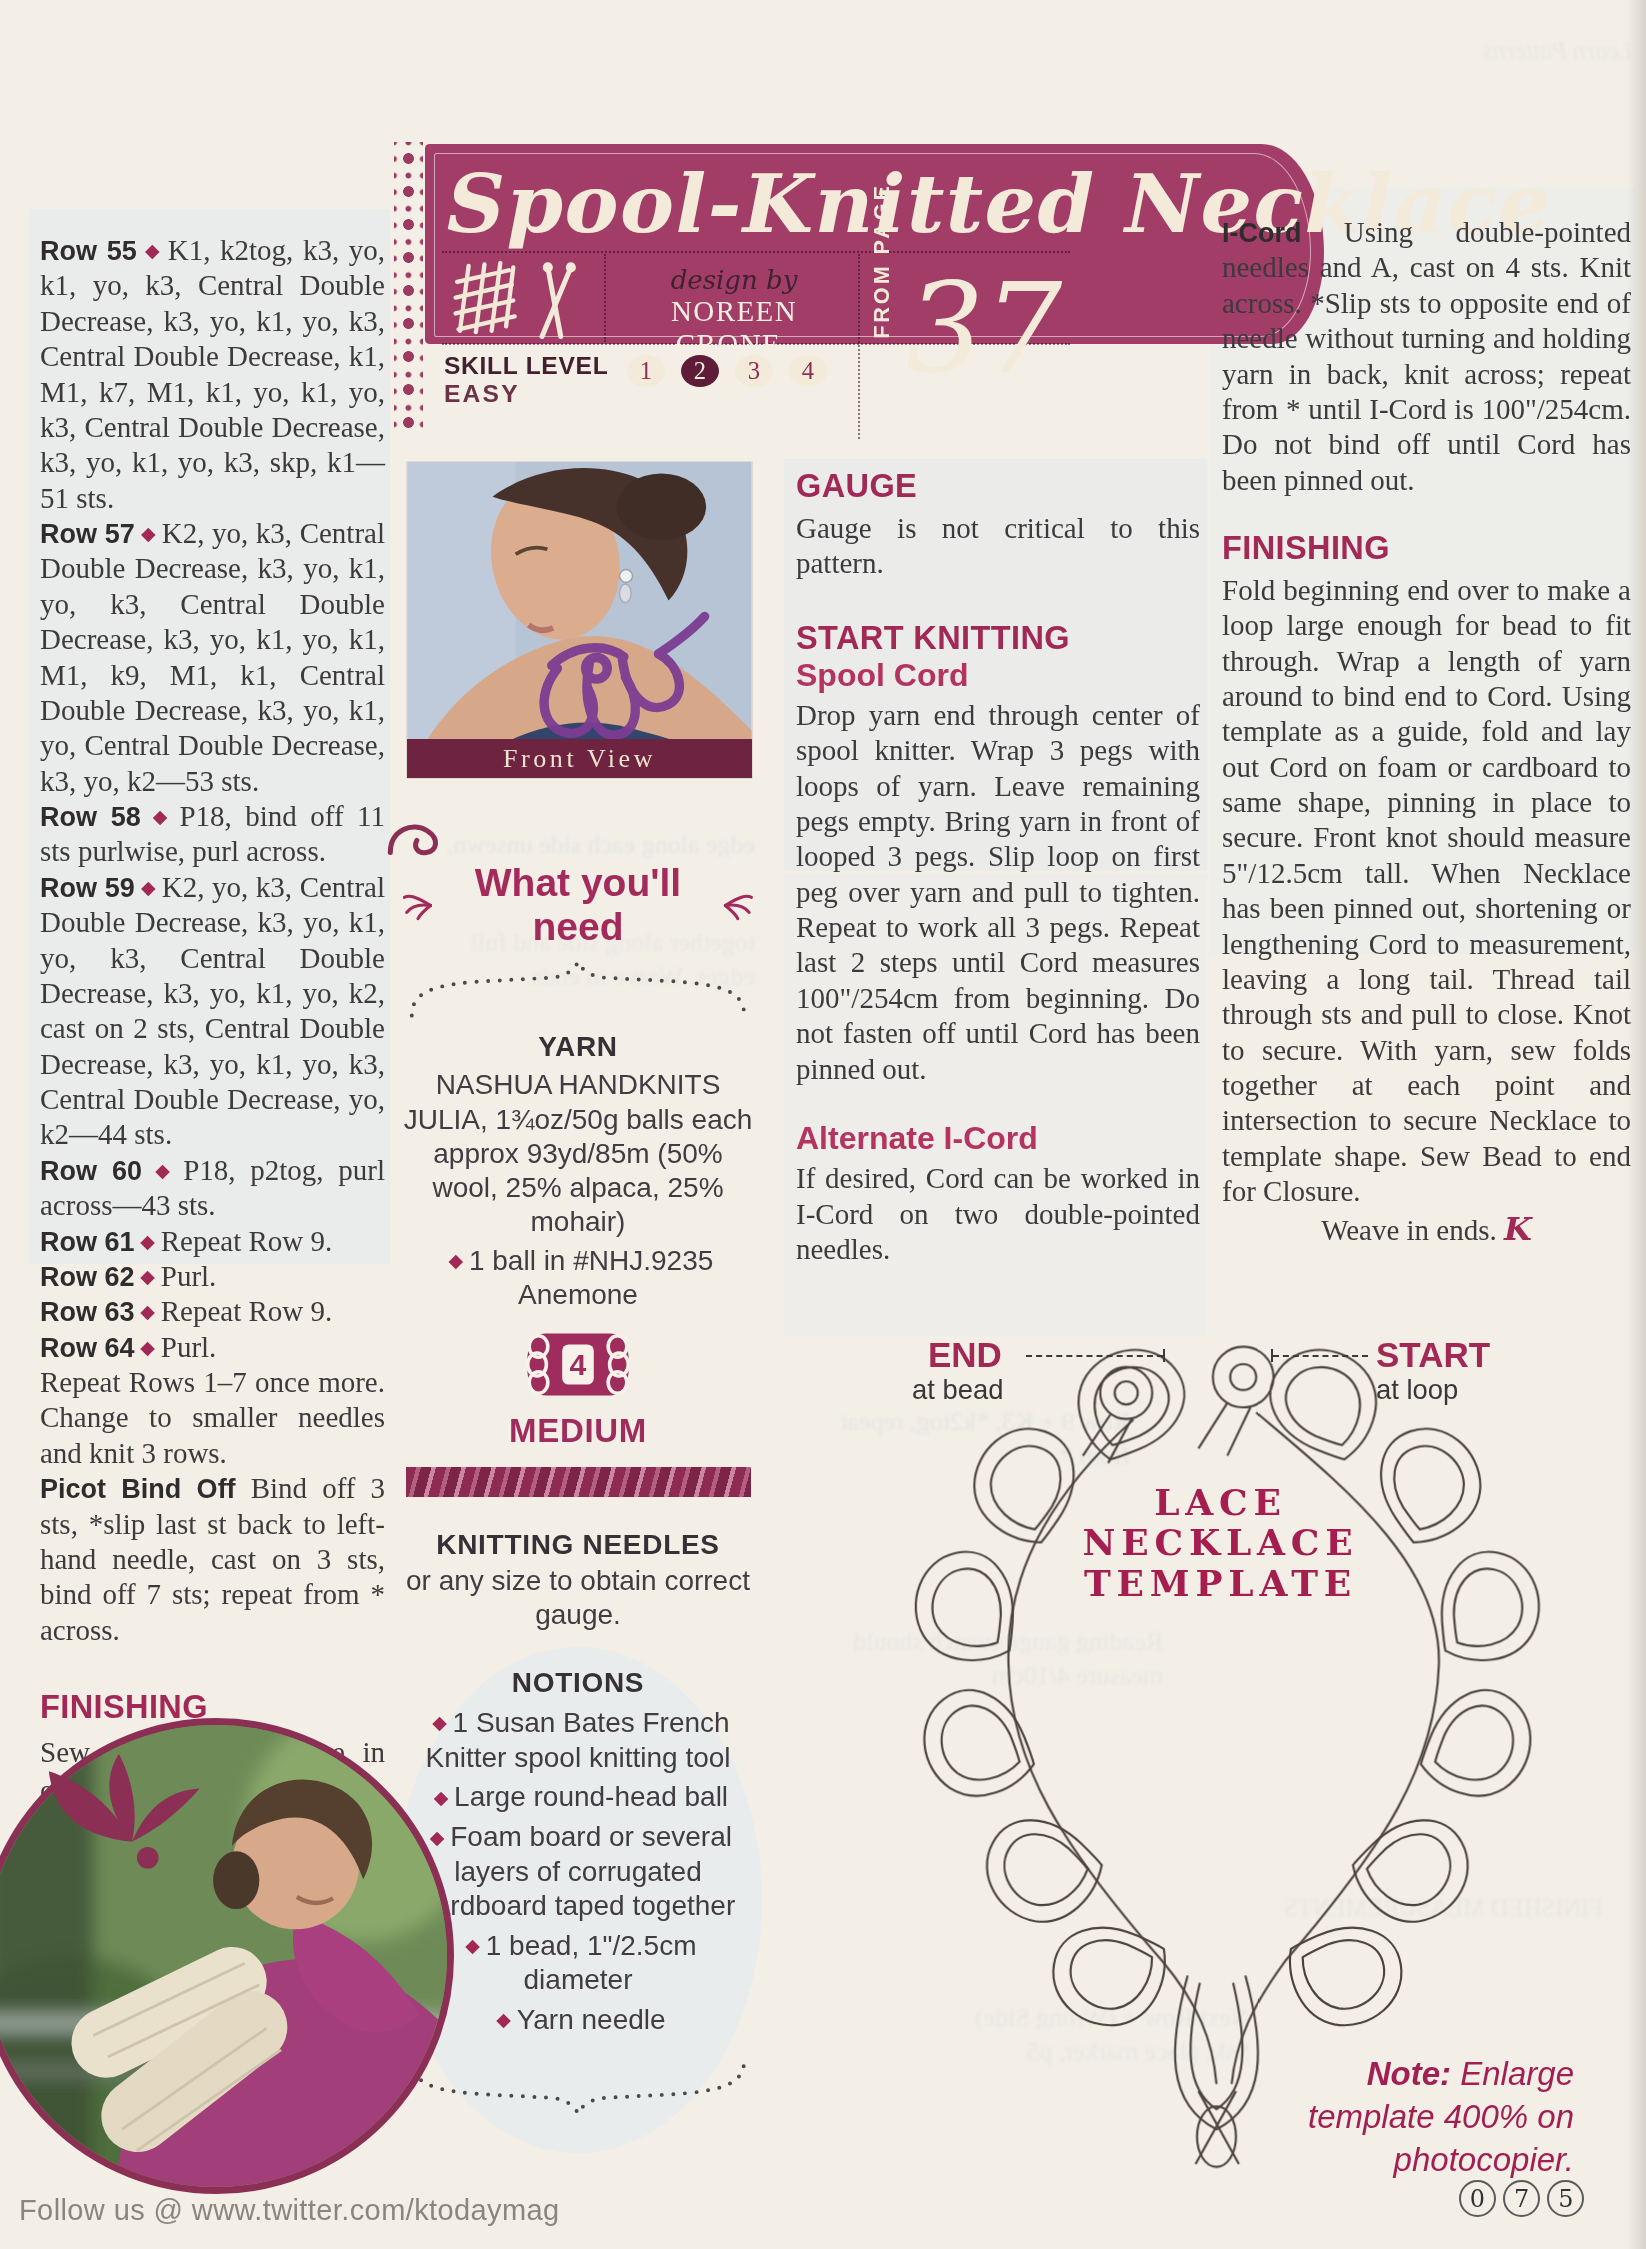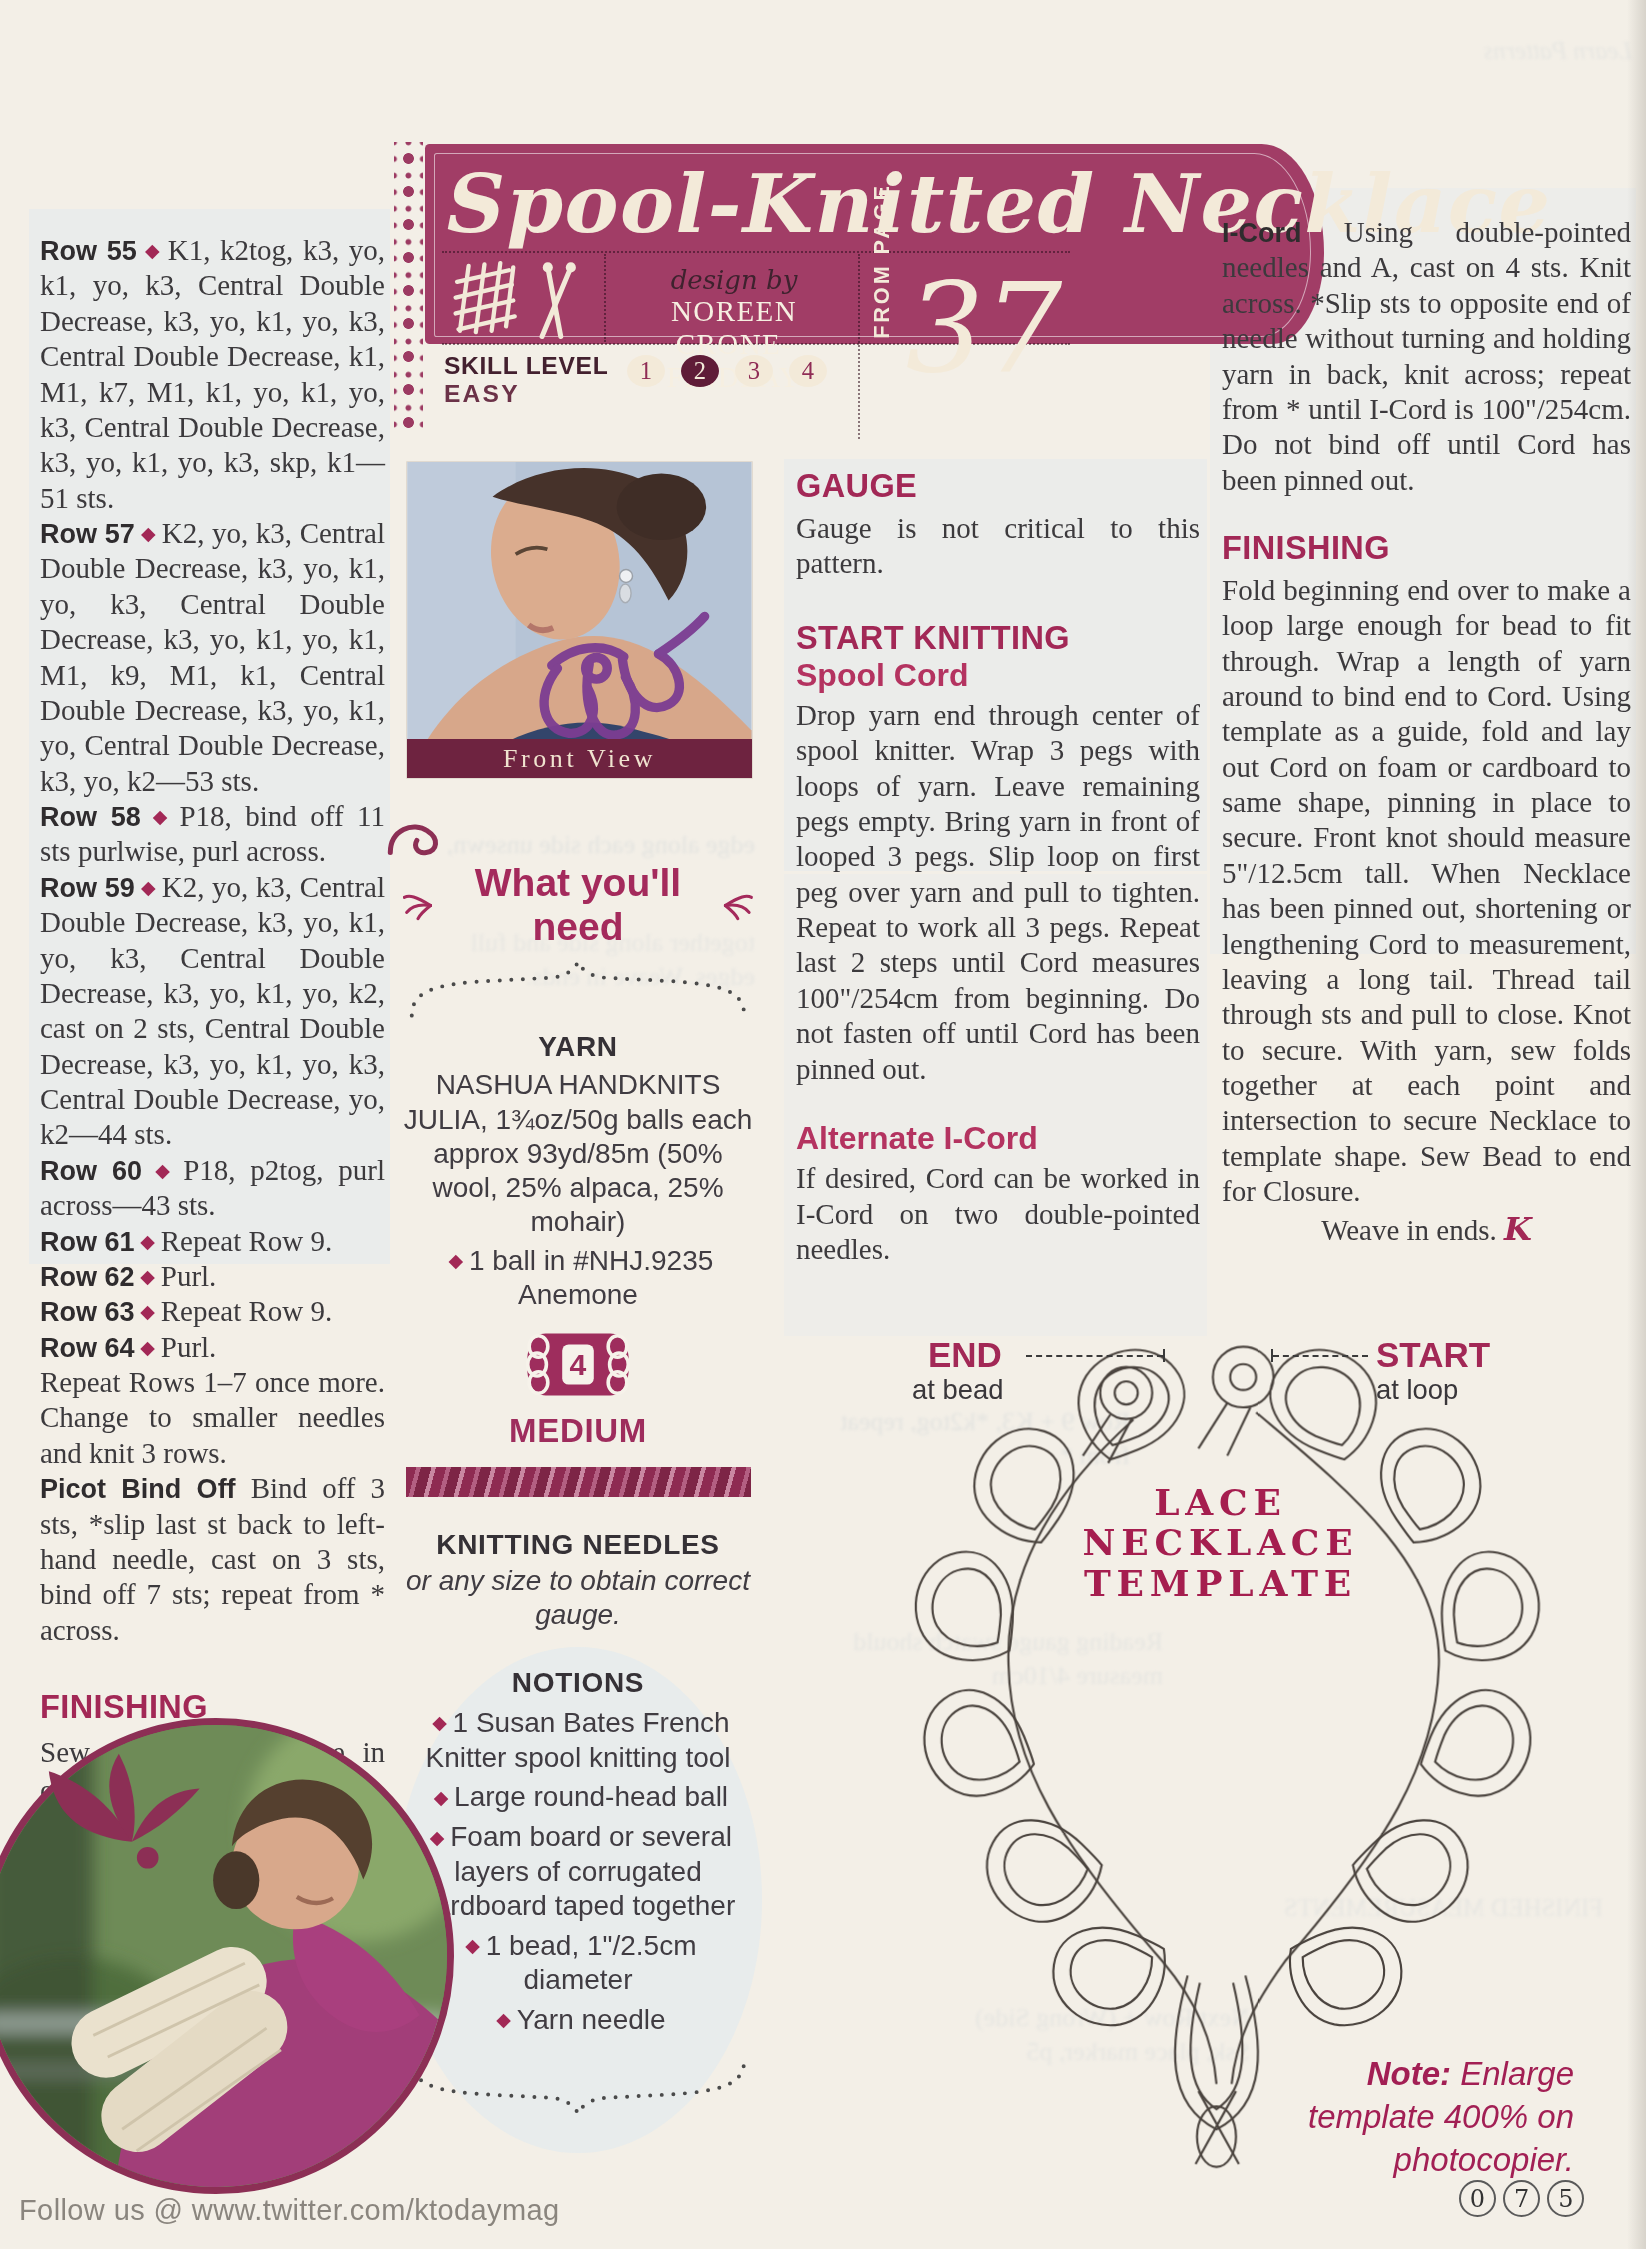--- a/index.html
+++ b/index.html
@@ -56,21 +56,21 @@
   #photo-fig{position:absolute;left:407px;top:462px;width:345px;height:316px;box-shadow:0 0 0 0.7px #d8d2c6;}
   #photo-fig svg{display:block;}
   .photo-cap{position:absolute;left:0;bottom:0;width:100%;height:39px;background:#6e2340;
     display:flex;align-items:center;justify-content:center;color:#f0e3cf;
     font-family:"Liberation Serif",serif;font-size:26px;letter-spacing:3.6px;}
   
   #needs-col{position:absolute;left:403px;top:861px;width:350px;text-align:center;color:#403c42;}
   .needs-head{font-size:39px;font-weight:bold;color:#a42a5c;display:flex;align-items:center;justify-content:center;gap:11.6px;}
   .needs-text{font-size:28px;line-height:1.22;}
   .sub-h{font-size:28px;font-weight:bold;color:#353136;margin-top:8.7px;letter-spacing:0.7px;}
-  .it{font-style:italic;}
+  .it{}
   ul.notions{list-style:none;margin:7.2px 0 0;padding:0;font-size:28px;line-height:1.22;}
   ul.notions li{margin-top:5.8px;}
   .weight-label{font-size:33px;font-weight:bold;color:#9e2d5d;margin-top:5.8px;letter-spacing:0.7px;}
   .yarn-strip{width:345px;height:30px;margin:17.3px auto 0;filter:blur(0.7px);
     background:repeating-linear-gradient(105deg,#8e2b52 0 10px,#b35f82 10px 14.4px,#7d2546 14.4px 24.6px,#c987a1 24.6px 29px);}
   
   .tpl-title{position:absolute;left:1051px;top:1482px;width:339px;text-align:center;
     font-family:"DejaVu Serif",serif;font-weight:bold;font-size:36px;letter-spacing:5.8px;
     line-height:1.12;color:#a51e4f;}
   .marker{font-family:"Liberation Sans",sans-serif;font-weight:bold;font-size:35px;color:#a22856;}

